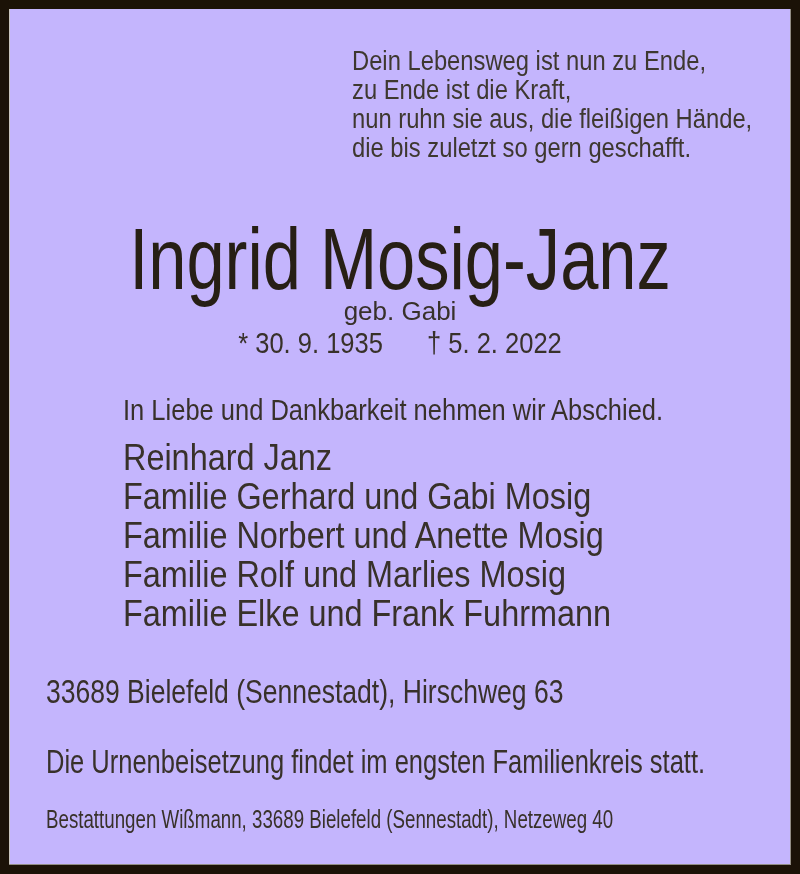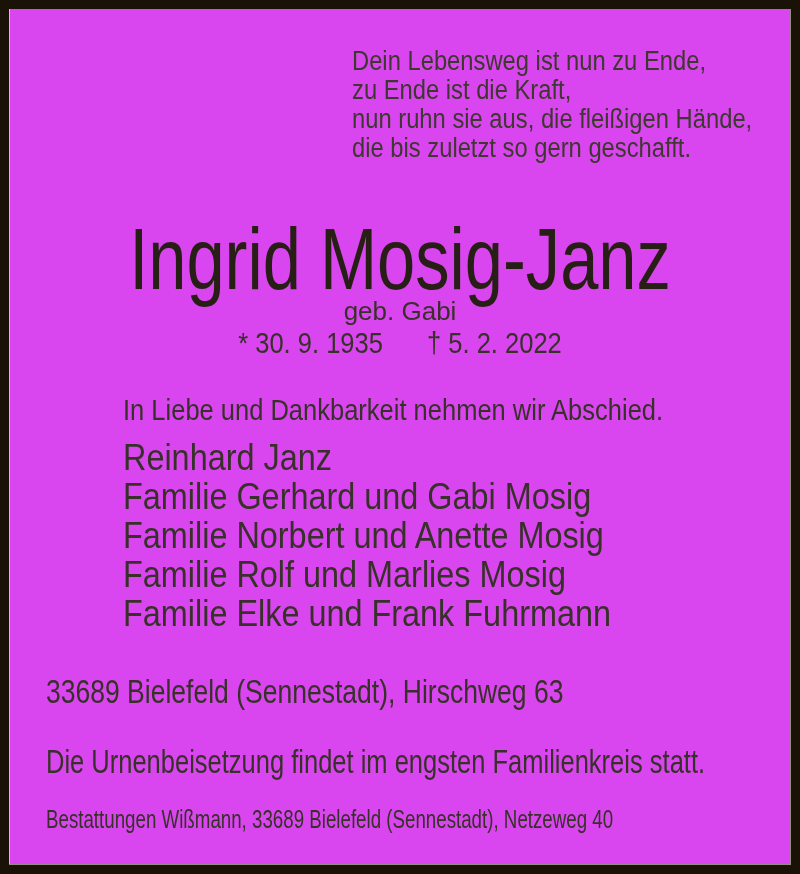--- a/index.html
+++ b/index.html
@@ -1,20 +1,20 @@
 <!DOCTYPE html>
 <html lang="de"><head>
 <meta charset="utf-8">
 <style>
   html, body { margin: 0; padding: 0; background: #2a2118; }
   .page {
     position: relative;
     width: 800px;
     height: 874px;
-    background: #d946ef;
+    background: #c4b5fd;
     font-family: "Liberation Sans", sans-serif;
     color: #38312a;
     overflow: hidden;
   }
   .frame {
     position: absolute;
     inset: 0;
     border: 9px solid #1b1207;
     box-shadow: inset -1px -1px 0 0 #918c84, inset 1px 0 0 0 #cac6bf;
     pointer-events: none;

